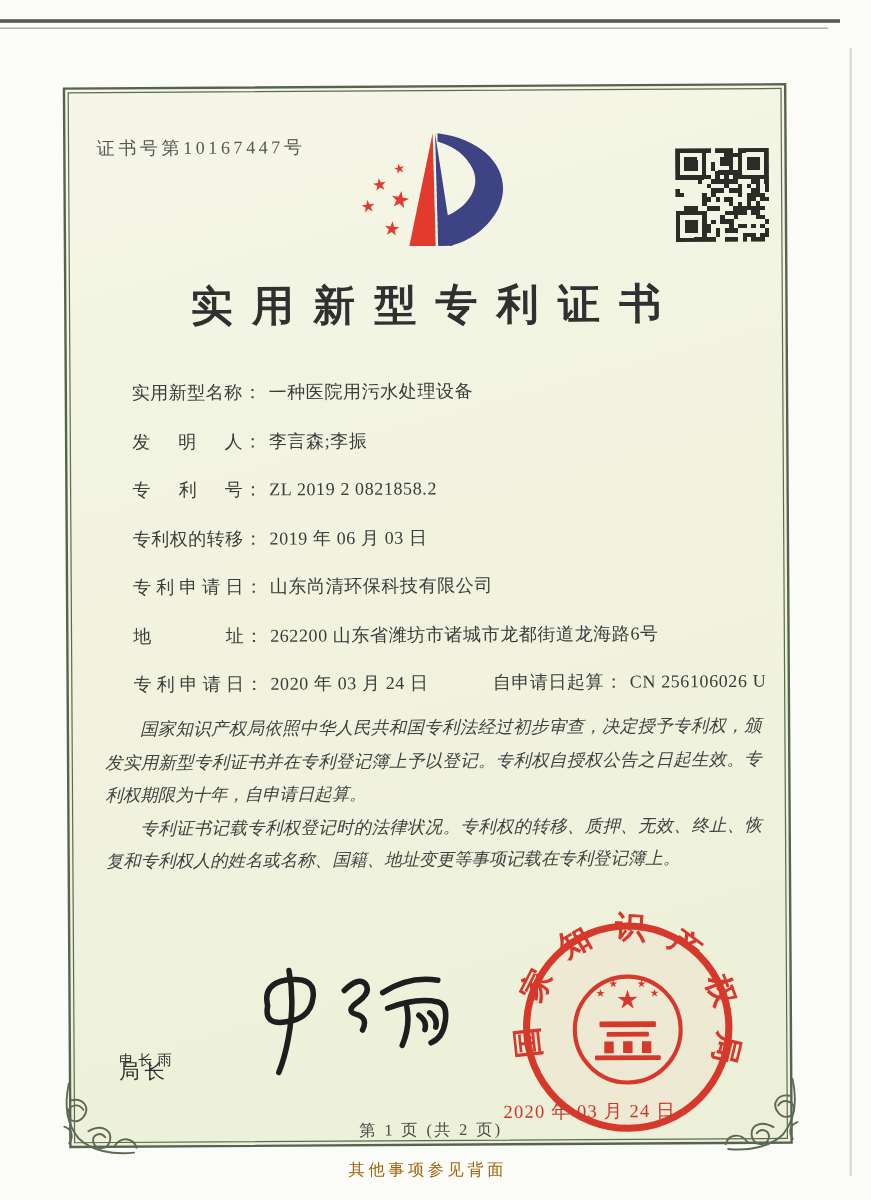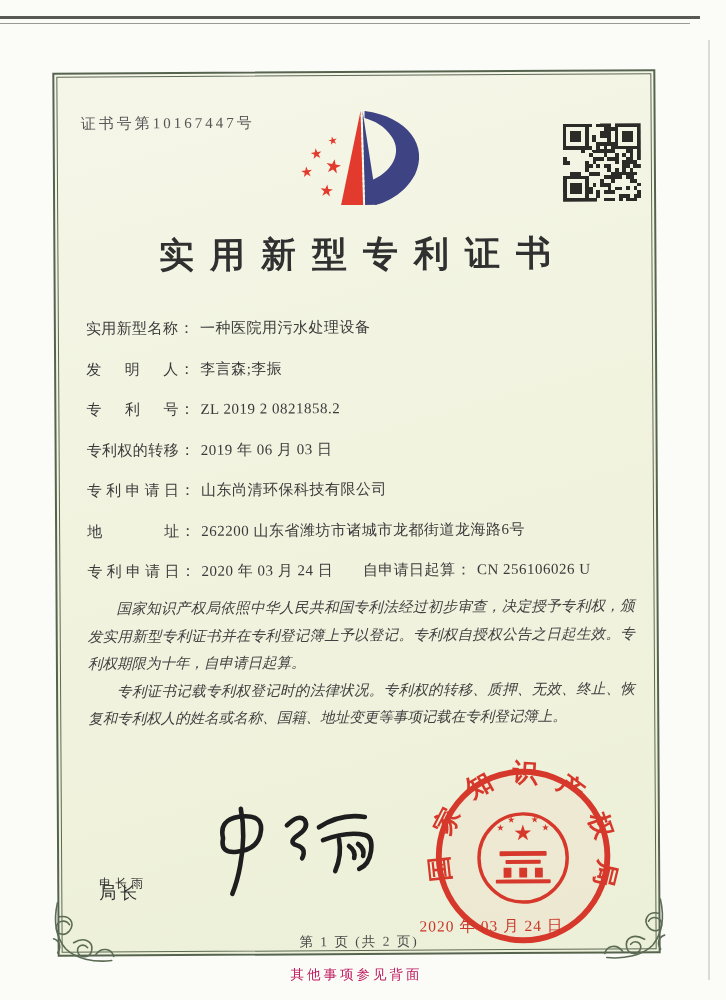--- a/index.html
+++ b/index.html
@@ -29,21 +29,21 @@
   .logo{position:absolute;left:236px;top:28px;width:158px;height:124px;}
   .qr{position:absolute;left:508px;top:52px;width:78px;height:78px;}
 
   .title{
     position:absolute;left:0;top:158px;width:100%;text-align:center;
     font-size:35px;font-weight:600;letter-spacing:16px;color:#303030;text-indent:16px;
   }
 
   .fields{position:absolute;left:30px;top:242px;width:545px;font-size:15px;color:#3b3b3b;}
   .f-row{height:40.5px;line-height:25px;white-space:nowrap;}
-  .f-label{display:inline-block;width:92px;text-align:justify;text-align-last:justify;vertical-align:top;}
+  .f-label{display:inline-block;width:92px;text-align:justify;text-align-last:justify;vertical-align:top;margin-left:24px;}
   .f-label::after{content:"";}
   .f-colon{display:inline-block;margin:0 6px 0 1px;}
   .f-value{letter-spacing:.5px;}
   .f-pair2{margin-left:26px;}
 
   .body-text{
     position:absolute;left:30px;top:521px;width:547px;
     font-size:14.5px;line-height:27.5px;color:#414141;font-style:italic;
     text-align:justify;
   }
@@ -53,21 +53,21 @@
   .issuer-name{position:absolute;left:40px;top:801px;font-size:12px;letter-spacing:4px;color:#2f2f2f;}
   .signature{position:absolute;left:148px;top:730px;width:178px;height:100px;}
 
   .seal{position:absolute;left:366px;top:686px;width:196px;height:196px;}
   .seal-date{
     position:absolute;left:-6px;top:158px;width:210px;
     font-size:15.5px;color:#c9372a;letter-spacing:1px;white-space:nowrap;font-style:normal;
   }
 
   .page-no{position:absolute;left:0;top:860px;width:100%;text-align:center;font-size:13.5px;letter-spacing:2px;color:#4a4a4a;}
-  .back-note{position:absolute;left:55px;top:966px;width:603px;text-align:center;font-size:13.5px;letter-spacing:3px;color:#be185d;}
+  .back-note{position:absolute;left:55px;top:966px;width:603px;text-align:center;font-size:13.5px;letter-spacing:3px;color:#a16207;}
 
   .corner-ornament{position:absolute;width:78px;height:78px;color:#5c6b54;}
   .corner-ornament.left{left:-16px;bottom:-18px;}
   .corner-ornament.right{right:-16px;bottom:-18px;transform:scaleX(-1);}
 </style>
 </head>
 <body>
 
 <div class="scan-line-top"></div>
 <div class="scan-line-top2"></div>

